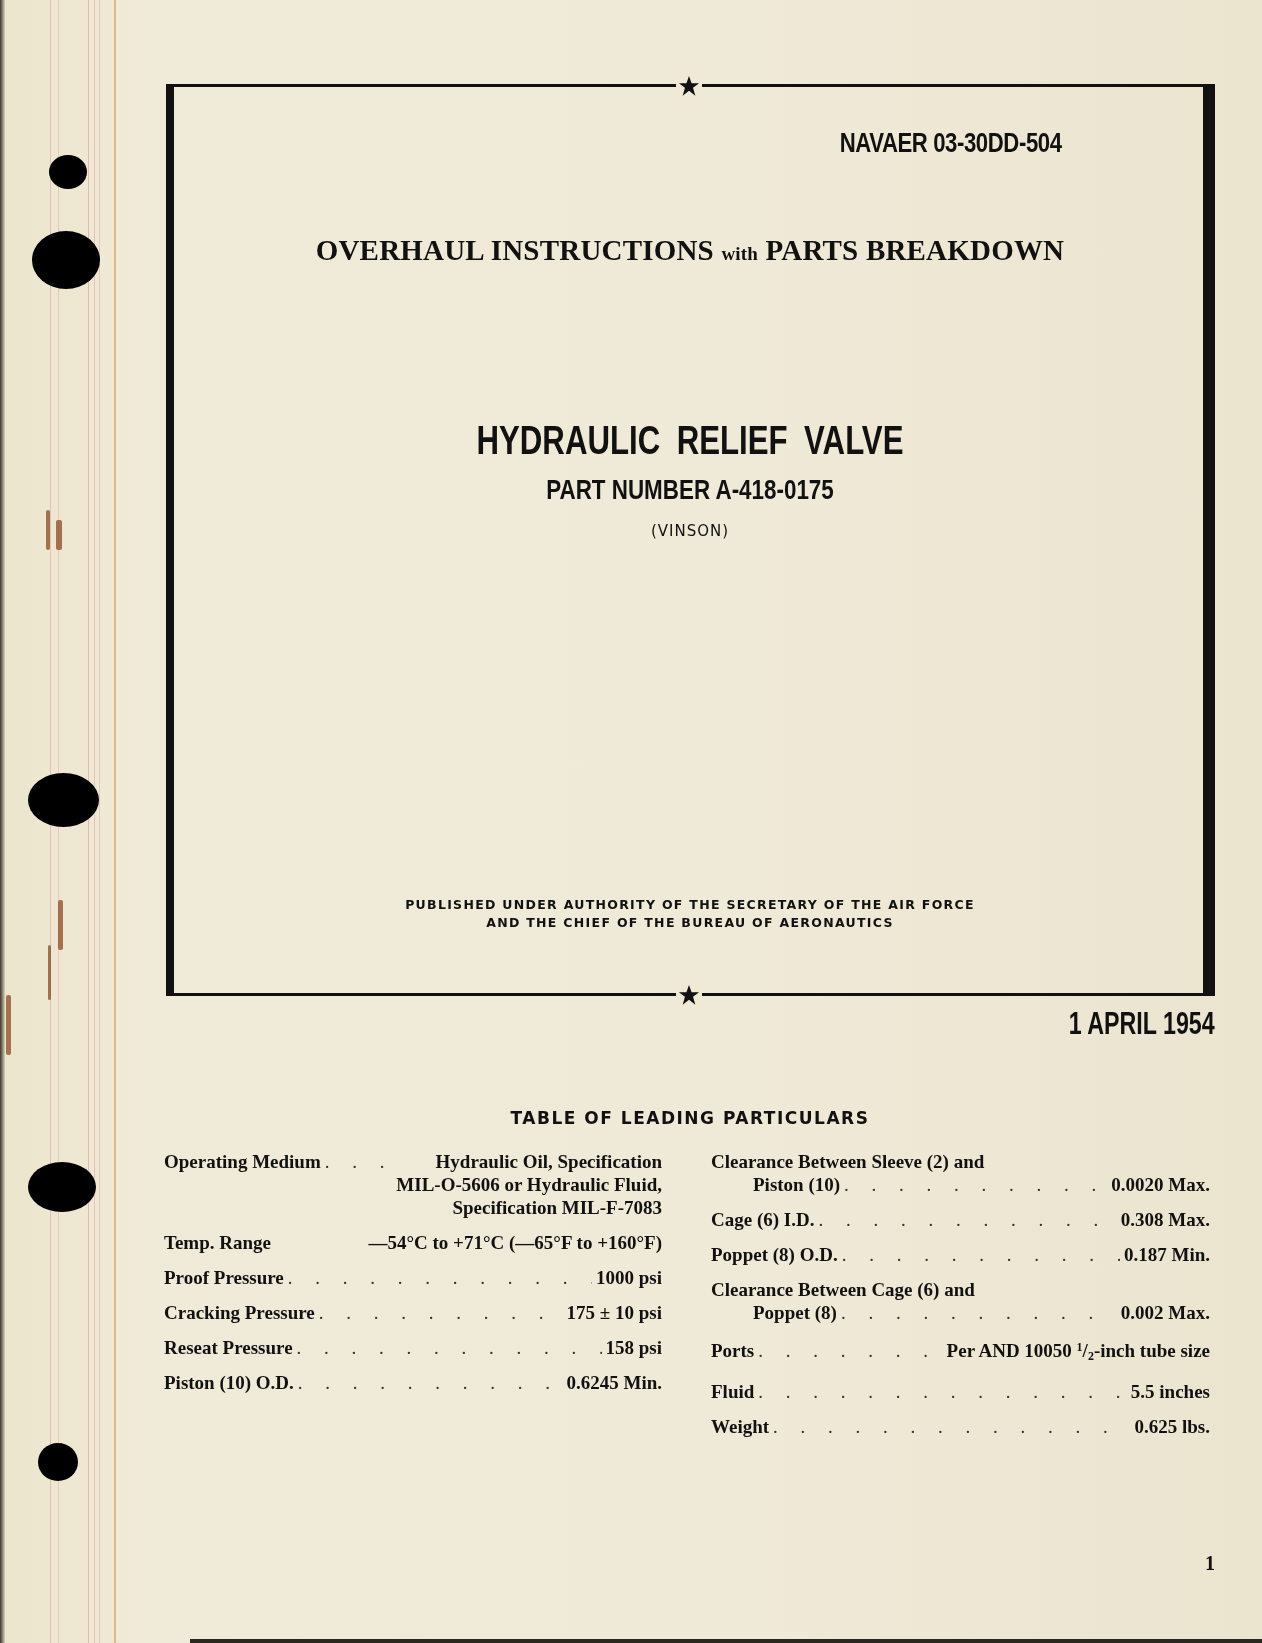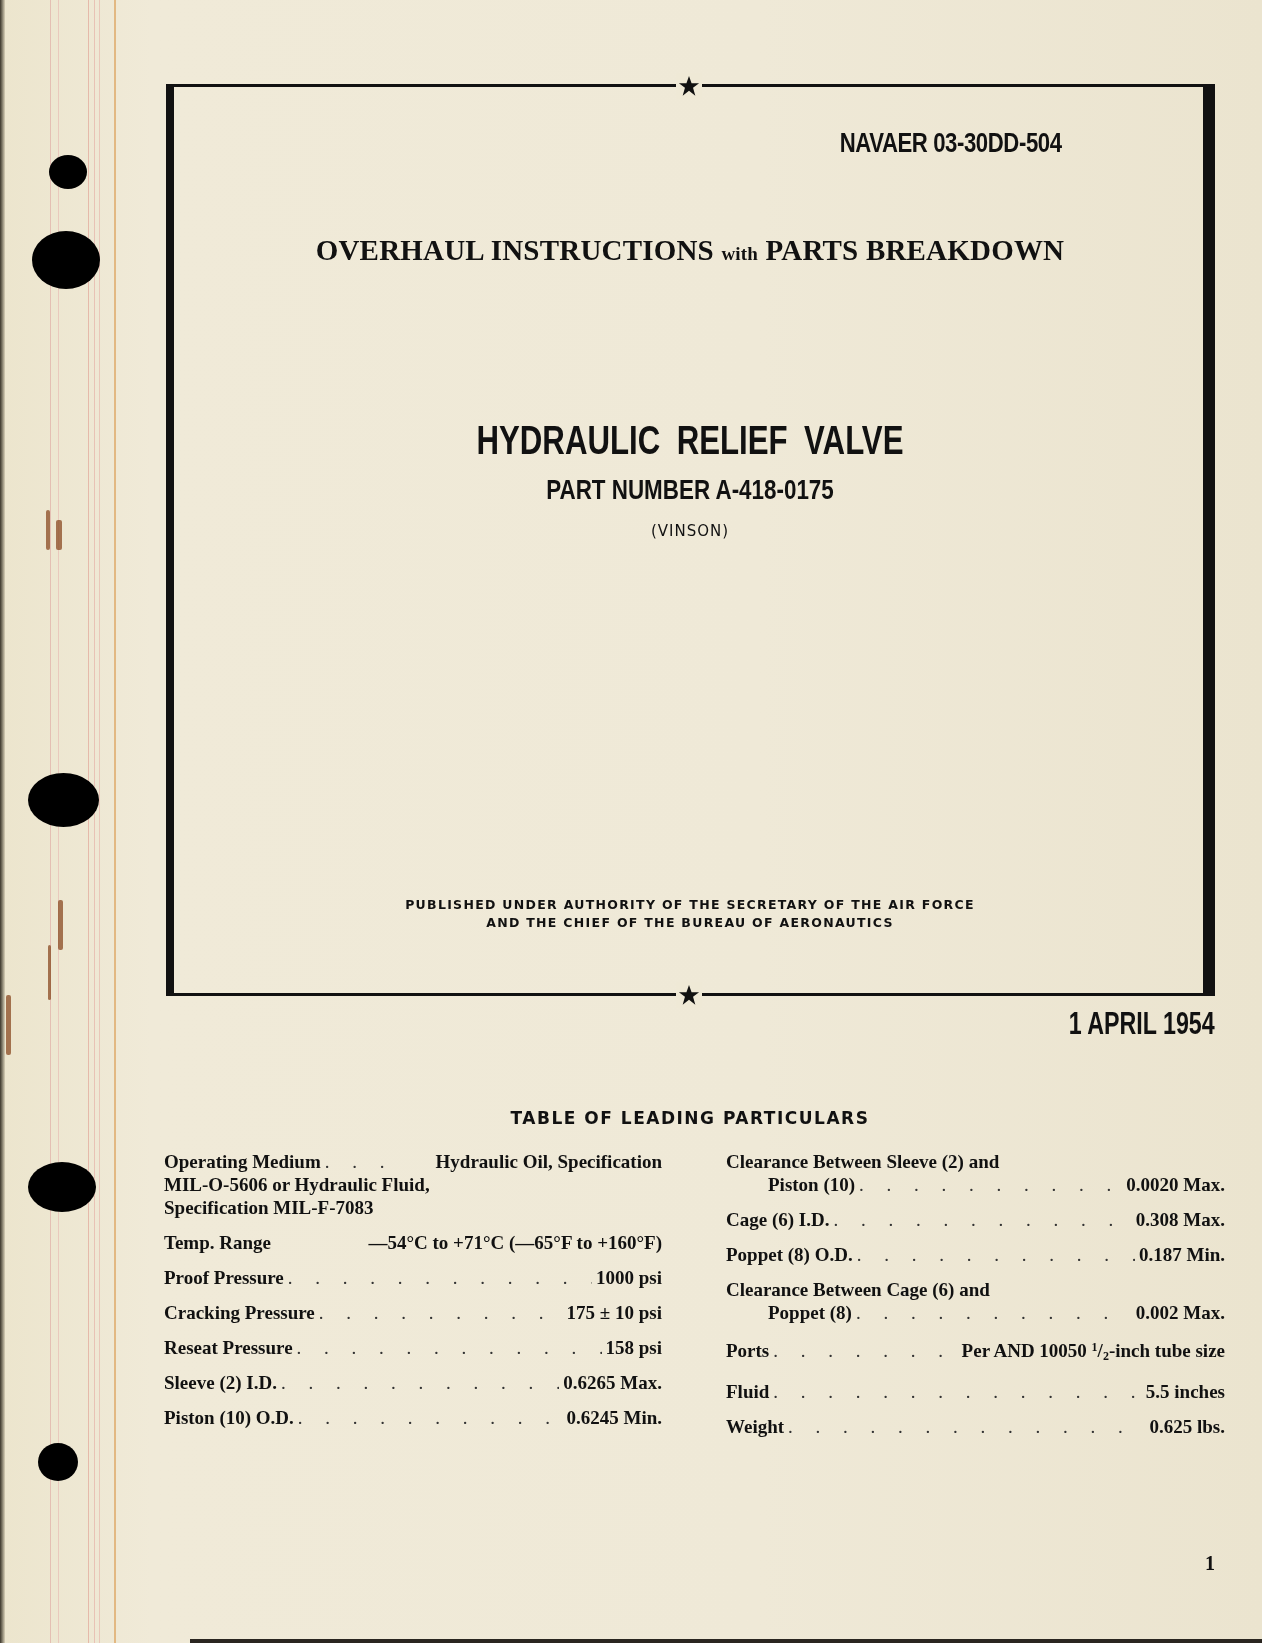--- a/index.html
+++ b/index.html
@@ -163,21 +163,21 @@
 
     .col {
       position: absolute;
       top: 1150px;
       font-family: "Liberation Serif", serif;
       font-size: 19px;
       font-weight: bold;
       line-height: 23px;
     }
     .col-left { left: 164px; width: 498px; }
-    .col-right { left: 711px; width: 499px; margin-left: 15px; }
+    .col-right { left: 711px; width: 499px; }
     .row {
       display: flex;
       align-items: baseline;
       margin-bottom: 12px;
       white-space: nowrap;
     }
     .row .label { flex: 0 0 auto; }
     .row .leader {
       flex: 1 1 auto;
       overflow: hidden;
@@ -197,21 +197,21 @@
     .om-block { display: block; margin-bottom: 12px; }
     .om-first { display: flex; align-items: baseline; }
     .om-first .leader-short {
       flex: 0 0 auto;
       letter-spacing: 9px;
       margin: 0 8px 0 4px;
       font-weight: normal;
       color: #333;
     }
     .om-first .value { flex: 1 1 auto; text-align: right; }
-    .om-cont { display: block; text-align: left; }
+    .om-cont { display: block; text-align: right; }
     .temp-row { display: flex; justify-content: space-between; margin-bottom: 12px; white-space: nowrap; }
 
     .page-number {
       position: absolute;
       right: 47px;
       top: 1552px;
       font-family: "Liberation Serif", serif;
       font-weight: bold;
       font-size: 20px;
     }
@@ -304,25 +304,20 @@
     <span class="label">Cracking Pressure</span>
     <span class="leader"></span>
     <span class="value">175 ± 10 psi</span>
   </div>
   <div class="row">
     <span class="label">Reseat Pressure</span>
     <span class="leader"></span>
     <span class="value">158 psi</span>
   </div>
   <div class="row">
-    <span class="label">Sleeve (2) I.D.</span>
-    <span class="leader"></span>
-    <span class="value">0.6265 Max.</span>
-  </div>
-  <div class="row">
     <span class="label">Piston (10) O.D.</span>
     <span class="leader"></span>
     <span class="value">0.6245 Min.</span>
   </div>
 </div>
 
 <div class="col col-right">
   <div class="row multi">
     <span class="line1">Clearance Between Sleeve (2) and</span>
     <span class="line2">

